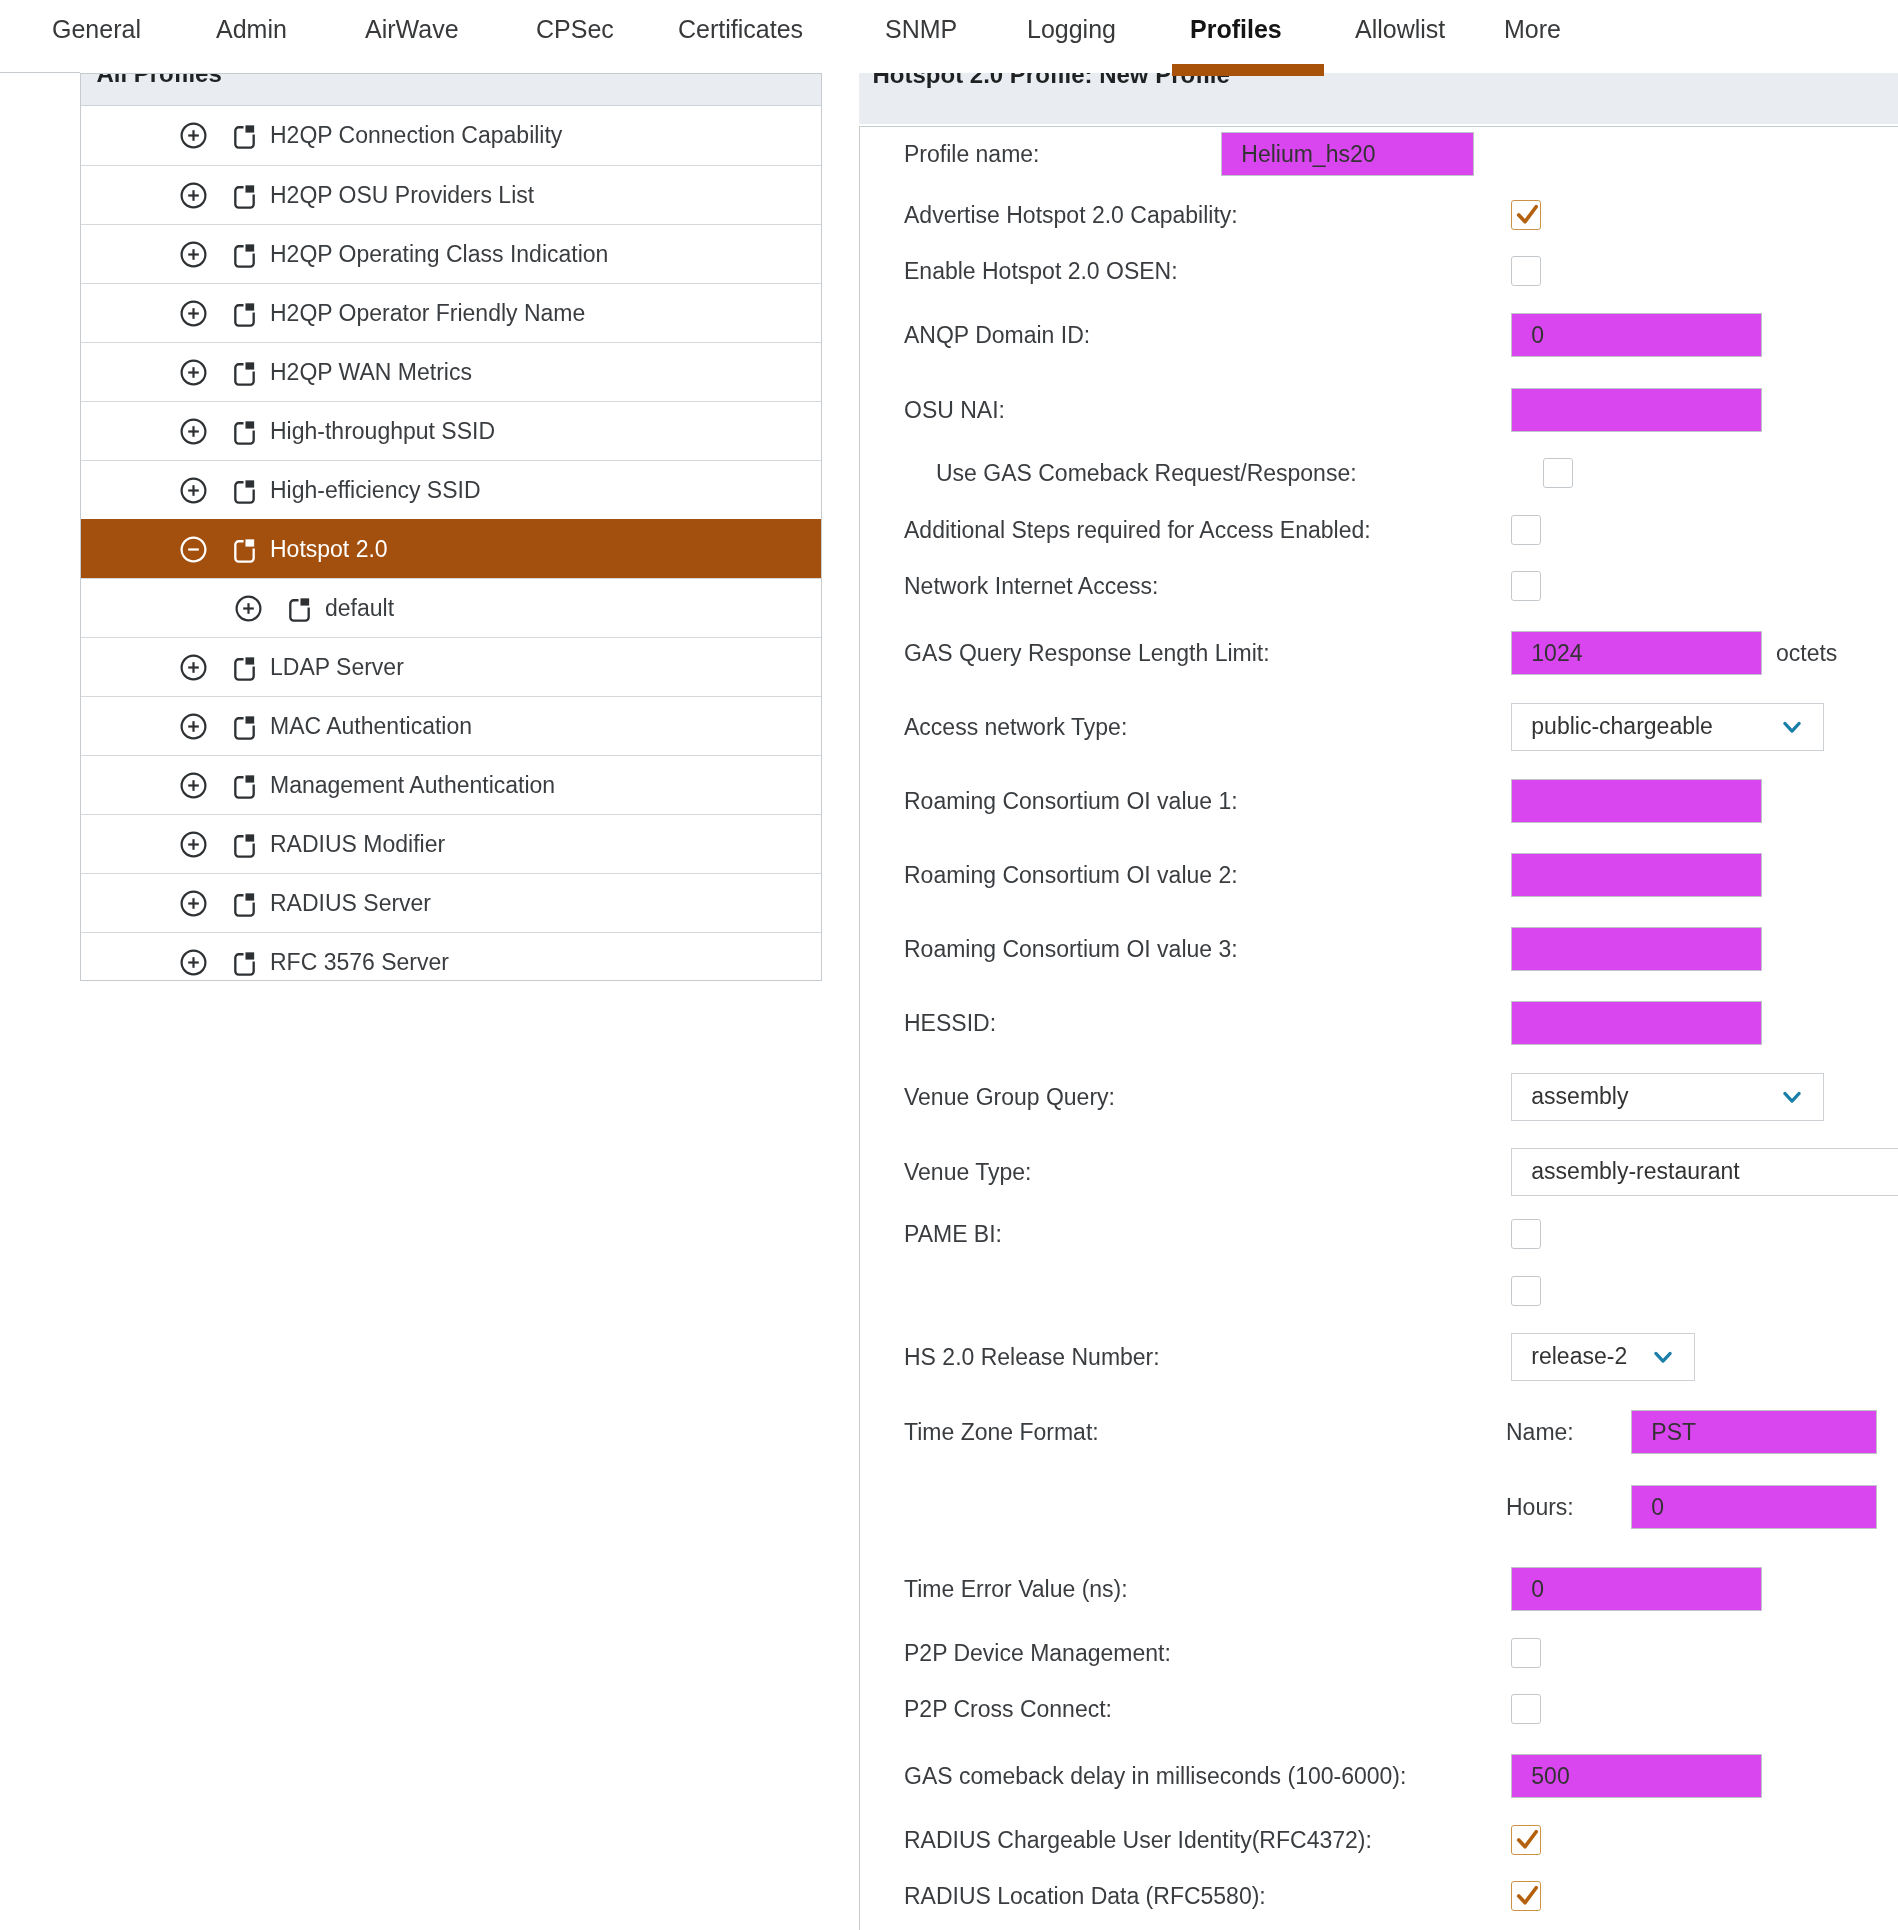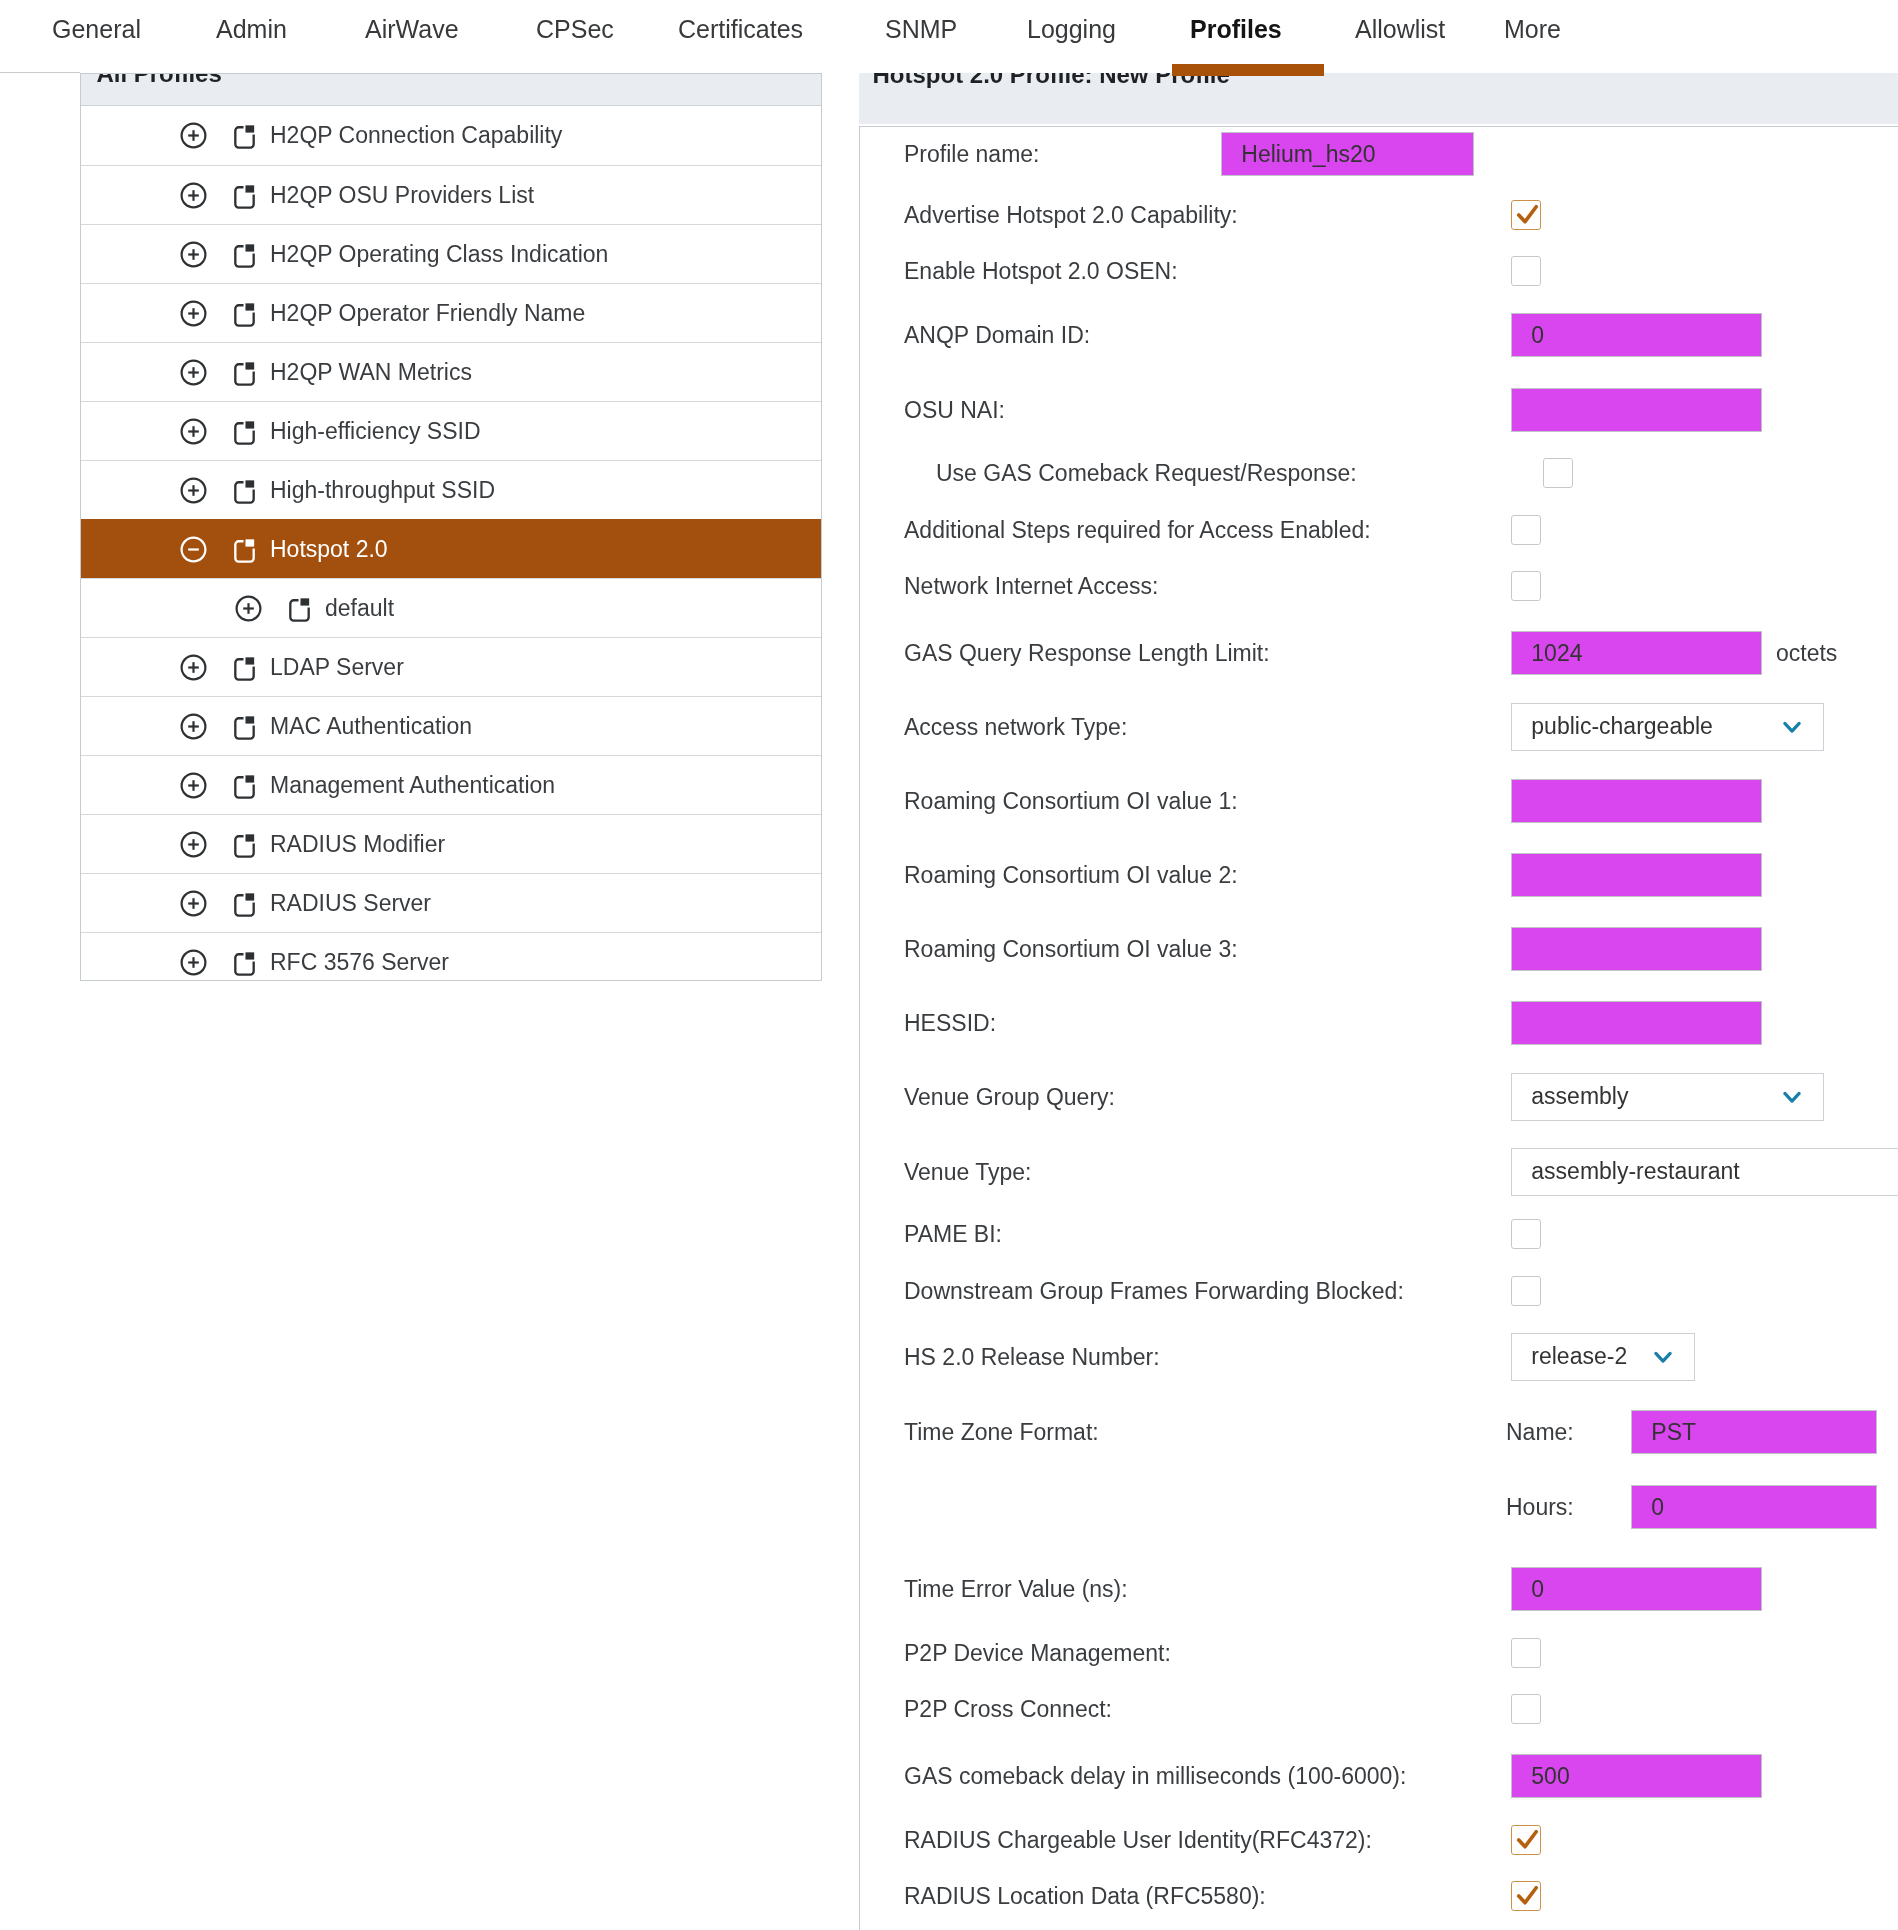--- a/index.html
+++ b/index.html
@@ -128,33 +128,33 @@
       <div class="trow">
         <span class="exp" style="left: 98px;"><svg width="29" height="29" viewBox="0 0 30 30">
             <circle cx="15" cy="15" r="12.3" fill="none" stroke="#2e3133" stroke-width="2.3"></circle>
             <line x1="9.5" y1="15" x2="20.5" y2="15" stroke="#2e3133" stroke-width="2.3"></line>
             <line x1="15" y1="9.5" x2="15" y2="20.5" stroke="#2e3133" stroke-width="2.3"></line>
           </svg></span>
         <span class="doc" style="left: 149px;"><svg width="29" height="29" viewBox="0 0 30 30">
             <rect x="5.5" y="6.5" width="19" height="21" rx="3.5" fill="none" stroke="#2e3133" stroke-width="2.4"></rect>
             <rect x="15" y="3.5" width="11" height="9.5" fill="#2e3133" stroke="#ffffff" stroke-width="2"></rect>
           </svg></span>
+        <span class="lbl" style="left: 189px;">High-throughput SSID</span>
+      </div>
+      <div class="trow">
+        <span class="exp" style="left: 98px;"><svg width="29" height="29" viewBox="0 0 30 30">
+            <circle cx="15" cy="15" r="12.3" fill="none" stroke="#2e3133" stroke-width="2.3"></circle>
+            <line x1="9.5" y1="15" x2="20.5" y2="15" stroke="#2e3133" stroke-width="2.3"></line>
+            <line x1="15" y1="9.5" x2="15" y2="20.5" stroke="#2e3133" stroke-width="2.3"></line>
+          </svg></span>
+        <span class="doc" style="left: 149px;"><svg width="29" height="29" viewBox="0 0 30 30">
+            <rect x="5.5" y="6.5" width="19" height="21" rx="3.5" fill="none" stroke="#2e3133" stroke-width="2.4"></rect>
+            <rect x="15" y="3.5" width="11" height="9.5" fill="#2e3133" stroke="#ffffff" stroke-width="2"></rect>
+          </svg></span>
         <span class="lbl" style="left: 189px;">High-efficiency SSID</span>
-      </div>
-      <div class="trow">
-        <span class="exp" style="left: 98px;"><svg width="29" height="29" viewBox="0 0 30 30">
-            <circle cx="15" cy="15" r="12.3" fill="none" stroke="#2e3133" stroke-width="2.3"></circle>
-            <line x1="9.5" y1="15" x2="20.5" y2="15" stroke="#2e3133" stroke-width="2.3"></line>
-            <line x1="15" y1="9.5" x2="15" y2="20.5" stroke="#2e3133" stroke-width="2.3"></line>
-          </svg></span>
-        <span class="doc" style="left: 149px;"><svg width="29" height="29" viewBox="0 0 30 30">
-            <rect x="5.5" y="6.5" width="19" height="21" rx="3.5" fill="none" stroke="#2e3133" stroke-width="2.4"></rect>
-            <rect x="15" y="3.5" width="11" height="9.5" fill="#2e3133" stroke="#ffffff" stroke-width="2"></rect>
-          </svg></span>
-        <span class="lbl" style="left: 189px;">High-throughput SSID</span>
       </div>
       <div class="trow selected">
         <span class="exp" style="left: 98px;"><svg width="29" height="29" viewBox="0 0 30 30">
             <circle cx="15" cy="15" r="12.3" fill="none" stroke="#ffffff" stroke-width="2.3"></circle>
             <line x1="9.5" y1="15" x2="20.5" y2="15" stroke="#ffffff" stroke-width="2.3"></line>
           </svg></span>
         <span class="doc" style="left: 149px;"><svg width="29" height="29" viewBox="0 0 30 30">
             <rect x="5.5" y="6.5" width="19" height="21" rx="3.5" fill="none" stroke="#ffffff" stroke-width="2.4"></rect>
             <rect x="15" y="3.5" width="11" height="9.5" fill="#ffffff" stroke="#A3500F" stroke-width="2"></rect>
           </svg></span>
@@ -332,21 +332,20 @@
         <span class="flabel">Venue Type:</span>
         <div class="dd" style="left: 652px; width: 415px;">
           <span class="val">assembly-restaurant</span>
         </div>
       </div>
       <div class="frow" style="top: 1139px;">
         <span class="flabel">PAME BI:</span>
         <div class="cbox" style="left: 652px;"></div>
       </div>
       <div class="frow" style="top: 1196px;">
-        <span class="flabel">Downstream Group Frames Forwarding Blocked:</span>
         <div class="cbox" style="left: 652px;"></div>
       </div>
       <div class="frow" style="top: 1262px;">
         <span class="flabel">HS 2.0 Release Number:</span>
         <div class="dd" style="left: 652px; width: 184px;">
           <span class="val">release-2</span>
           <span class="chev"><svg width="20" height="13.5" viewBox="0 0 21 14">
               <path d="M3 2.5l7.5 8 7.5-8" fill="none" stroke="#1A7FA8" stroke-width="3.4" stroke-linecap="round" stroke-linejoin="round"></path>
             </svg></span>
         </div>

